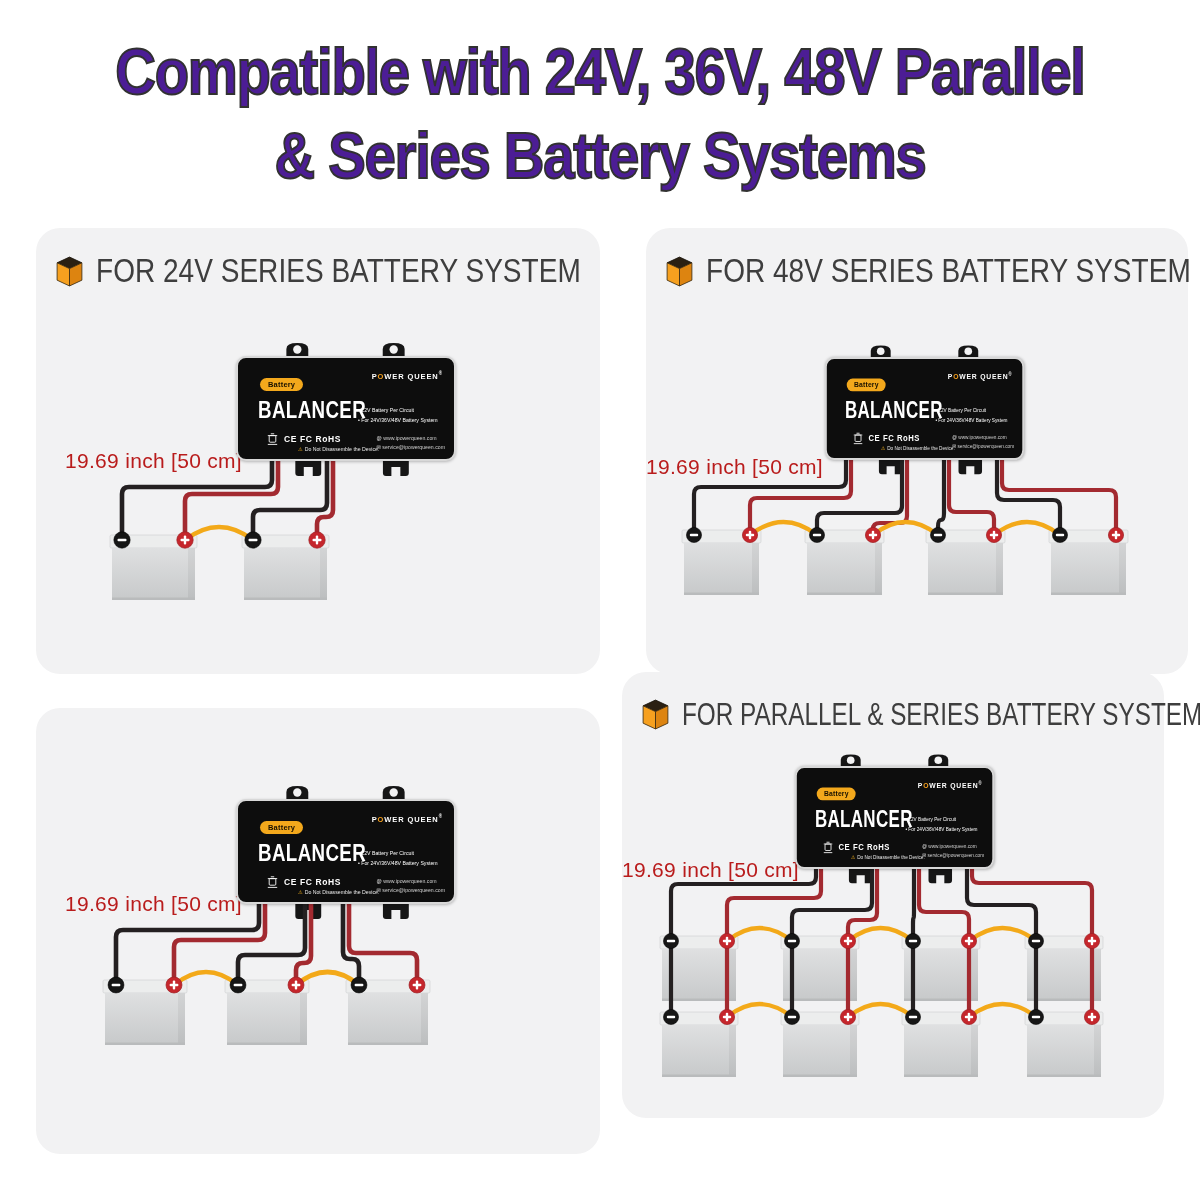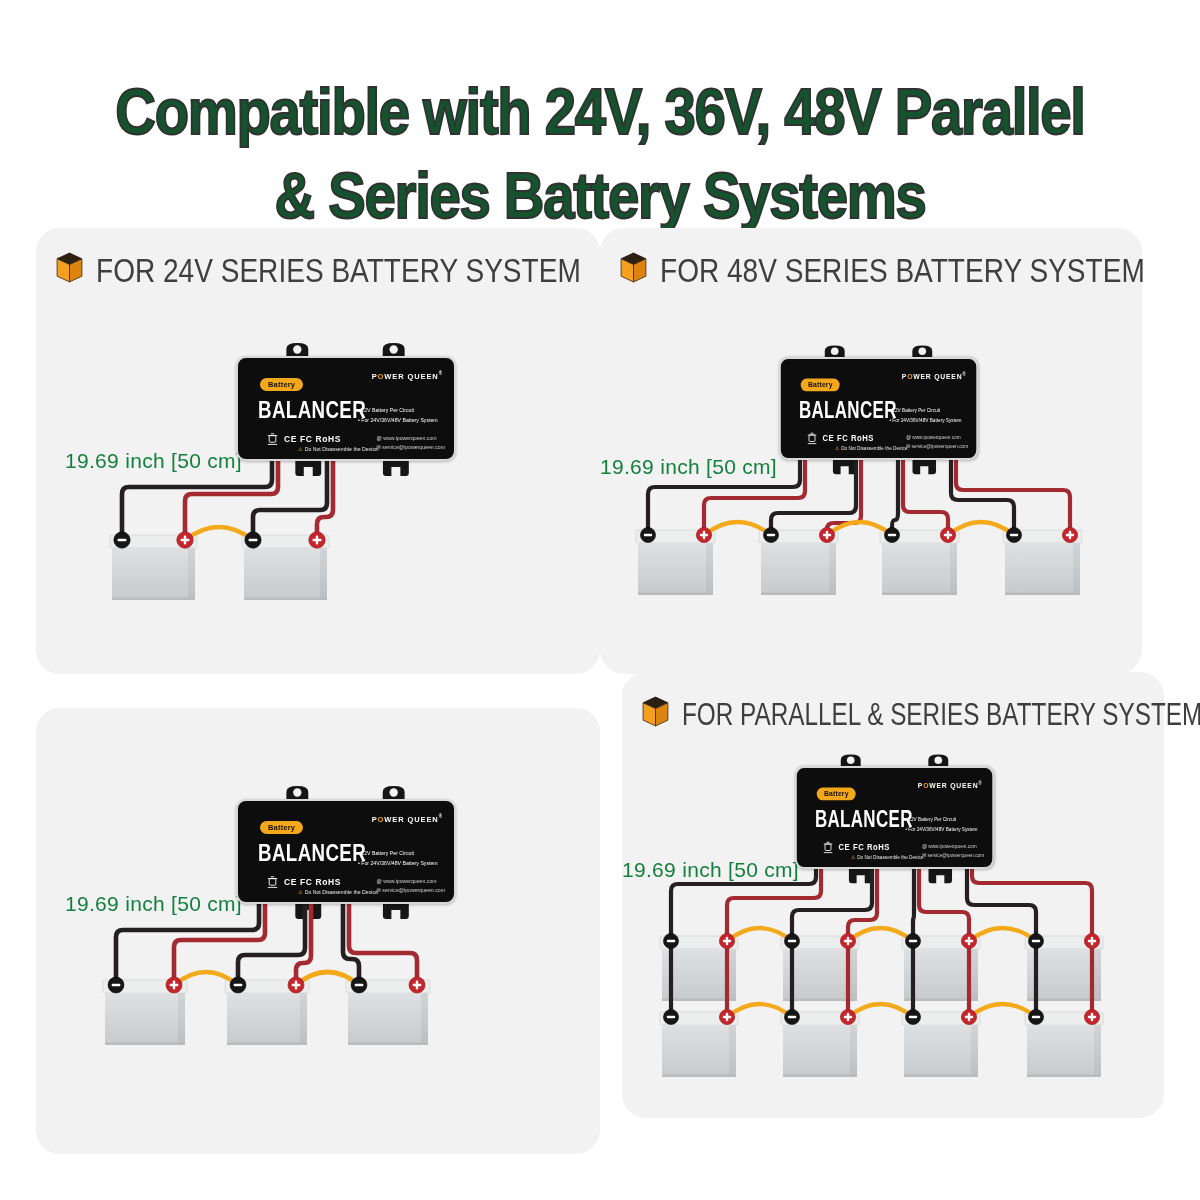--- a/index.html
+++ b/index.html
@@ -1,38 +1,38 @@
 <!DOCTYPE html>
 <html><head>
 <meta charset="utf-8">
 <style>
   html,body{margin:0;padding:0;background:#ffffff;}
   .stage{position:relative;width:1200px;height:1200px;background:#ffffff;overflow:hidden;
          font-family:"Liberation Sans",sans-serif;}
 
   
-  .title{position:absolute;top:30px;left:0;right:0;text-align:center;color:#14532d;margin-top:40px;}
+  .title{position:absolute;top:30px;left:0;right:0;text-align:center;color:#4c1d95;}
   .title-line{font-size:64px;font-weight:bold;line-height:1.32;letter-spacing:-1.5px;
               transform:scaleX(.88);transform-origin:center;-webkit-text-stroke:2px #313131;}
 
   
   .panel{position:absolute;background:#f2f2f3;border-radius:24px;}
   #panel-0{left:36px;top:228px;width:564px;height:446px;}
-  #panel-1{left:600px;top:228px;width:542px;height:446px;}
+  #panel-1{left:646px;top:228px;width:542px;height:446px;}
   #panel-2{left:36px;top:708px;width:564px;height:446px;}
   #panel-3{left:622px;top:672px;width:542px;height:446px;}
   .diagram{position:absolute;left:0;top:0;width:100%;height:100%;}
 
-  .panel-head{position:absolute;left:20px;top:24px;display:flex;gap:13px;}
+  .panel-head{position:absolute;left:20px;top:24px;display:flex;align-items:center;gap:13px;}
   .cube{width:27px;height:31px;flex:0 0 auto;}
   .panel-title{font-size:33px;font-weight:400;color:#3e3e3e;margin:0;white-space:nowrap;
                transform:scaleX(.85);transform-origin:left center;letter-spacing:0;}
   .panel-title.tight{font-size:32px;transform:scaleX(.76);}
 
-  .cable-label{position:absolute;font-size:21px;color:#15803d;letter-spacing:.3px;white-space:nowrap;}
+  .cable-label{position:absolute;font-size:21px;color:#b91c1c;letter-spacing:.3px;white-space:nowrap;}
   .lbl-0{left:26px;top:221px;width:180px;text-align:right;}
   .lbl-1{left:0px;top:227px;width:176px;text-align:right;}
   .lbl-2{left:26px;top:184px;width:180px;text-align:right;}
   .lbl-3{left:0px;top:186px;width:173px;text-align:right;}
 
   
   .balancer{position:absolute;width:220px;height:105px;background:#0d0d0d;border:2px solid #d8d8d8;
             border-radius:10px;box-sizing:border-box;box-shadow:0 1px 3px rgba(0,0,0,.25);
             transform-origin:0 0;}
   .bp0{left:200px;top:128px;}

